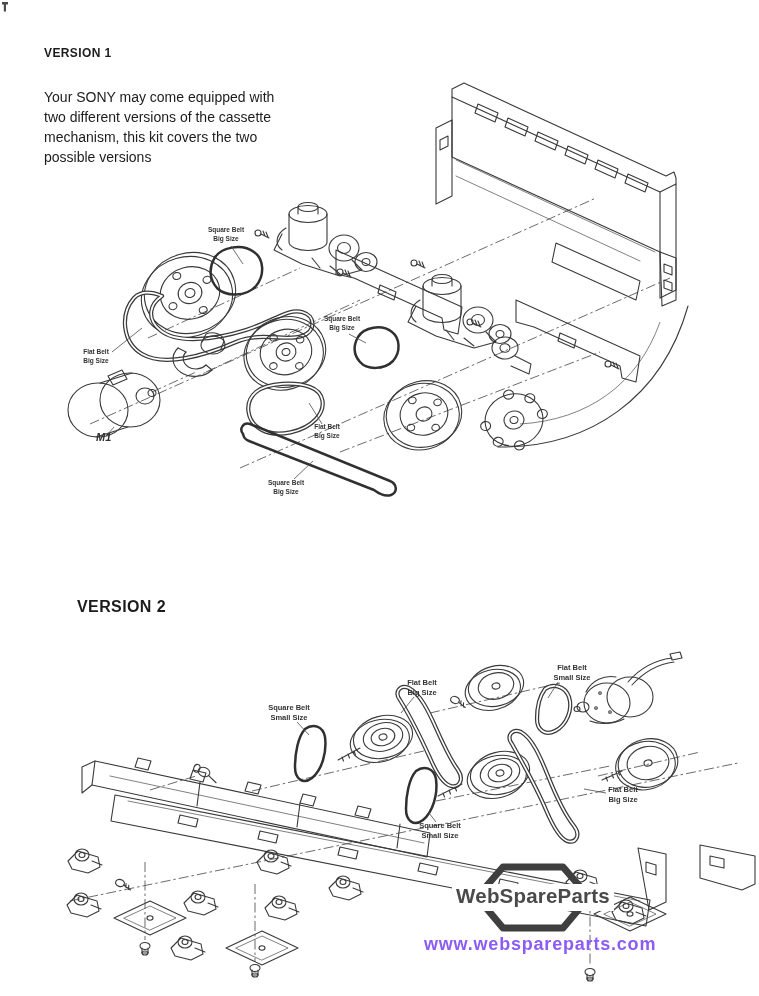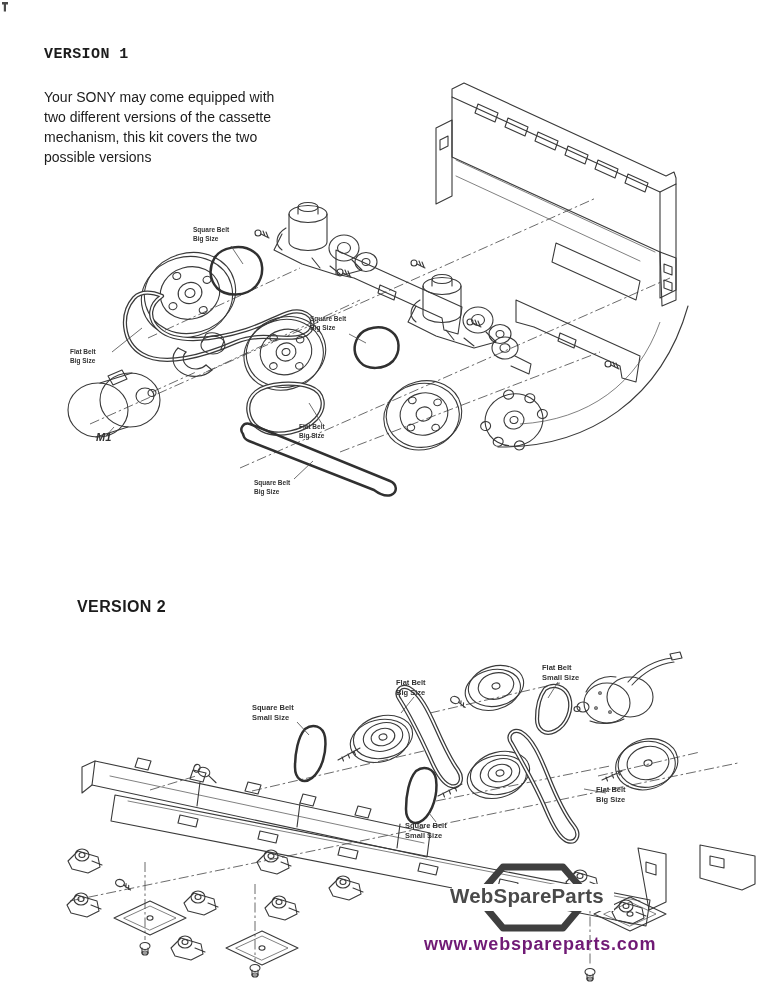--- a/index.html
+++ b/index.html
@@ -13,51 +13,51 @@
   .ln{fill:none;stroke:#3a3a3a;stroke-width:1.1;stroke-linejoin:round;stroke-linecap:round;}
   .thin{fill:none;stroke:#4a4a4a;stroke-width:.7;}
   .band-o{fill:none;stroke:#3a3a3a;stroke-width:4.2;stroke-linejoin:round;}
   .band-i{fill:none;stroke:#ffffff;stroke-width:1.7;stroke-linejoin:round;}
   .sq{fill:none;stroke:#303030;stroke-width:2.5;stroke-linejoin:round;}
   .dash{fill:none;stroke:#5a5a5a;stroke-width:.9;stroke-dasharray:10 3 2.5 3;}
   .ldr{fill:none;stroke:#4a4a4a;stroke-width:.8;}
   .hex{fill:none;stroke:#3f3f3f;stroke-width:7;stroke-linejoin:round;}
   
   .title{position:absolute;font-weight:bold;color:#1c1c1c;letter-spacing:.4px;}
-  #v1-title{left:44px;top:46px;font-size:15px;font-family:Liberation Mono, monospace;}
+  #v1-title{left:44px;top:46px;font-size:12px;}
   #v2-title{left:57px;top:598px;font-size:16px;margin-left:20px;}
   #v1-intro{
     position:absolute;left:44px;top:87px;width:340px;
     font-weight:normal;font-size:14px;line-height:20px;color:#1c1c1c;
     white-space:pre-line;
   }
   .part-label{
-    position:absolute;font-weight:600;color:#333;
+    position:absolute;font-weight:600;color:#333;text-align:center;
     white-space:pre-line;
   }
   .pl-v1{font-size:6.5px;line-height:8.5px;}
   .pl-v2{font-size:7.5px;line-height:9.5px;}
   #lbl-m1{left:96px;top:431px;font-size:11px;font-style:italic;font-weight:600;text-align:left;}
   #lbl-sq1{left:193px;top:226px;width:66px;}
   #lbl-flat1{left:70px;top:348px;width:52px;}
   #lbl-sq2{left:310px;top:315px;width:64px;}
   #lbl-flat2{left:299px;top:423px;width:56px;}
   #lbl-sq3{left:254px;top:479px;width:64px;}
   #lbl-sqs1{left:252px;top:703px;width:74px;}
   #lbl-fb1{left:396px;top:678px;width:52px;}
   #lbl-fs1{left:542px;top:663px;width:60px;}
   #lbl-sqs2{left:405px;top:821px;width:70px;}
   #lbl-fb2{left:596px;top:785px;width:54px;}
   #logo-text{
-    position:absolute;left:450px;top:884px;width:166px;text-align:left;
+    position:absolute;left:450px;top:884px;width:166px;text-align:center;
     font-size:20.5px;font-weight:bold;color:#4a4a4a;letter-spacing:.2px;
   }
   #site-url{
     position:absolute;left:424px;top:934px;
-    font-size:18px;font-weight:bold;color:#701a75;letter-spacing:.8px;text-align:right;
+    font-size:18px;font-weight:bold;color:#8b5cf6;letter-spacing:.8px;text-align:right;
   }
 </style>
 </head>
 <body>
 
 <svg id="art" width="759" height="996" viewBox="0 0 759 996">
 
   <path d="M2,2 h6 v2.5 h-2 v7 h-2.2 v-7 H2 z" fill="#4a4a4a"></path>
 
   <defs>

